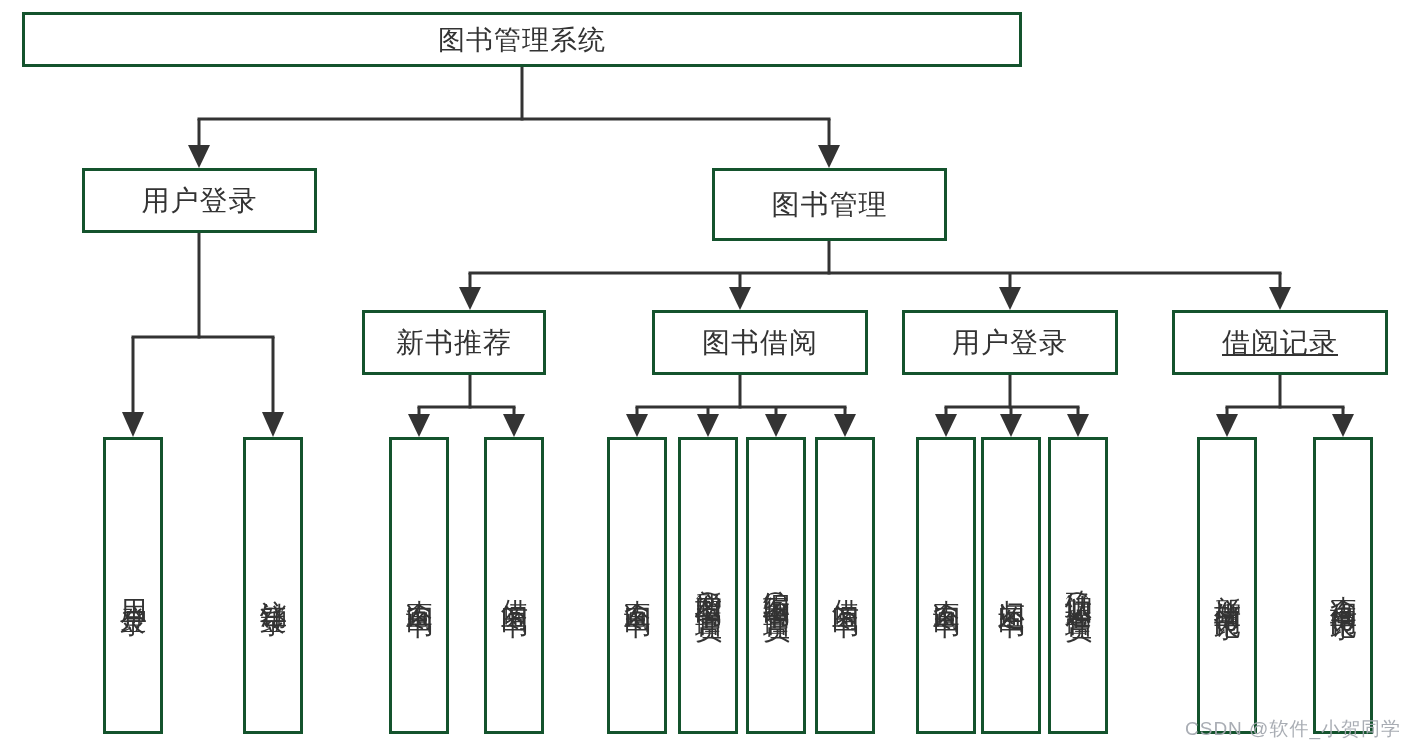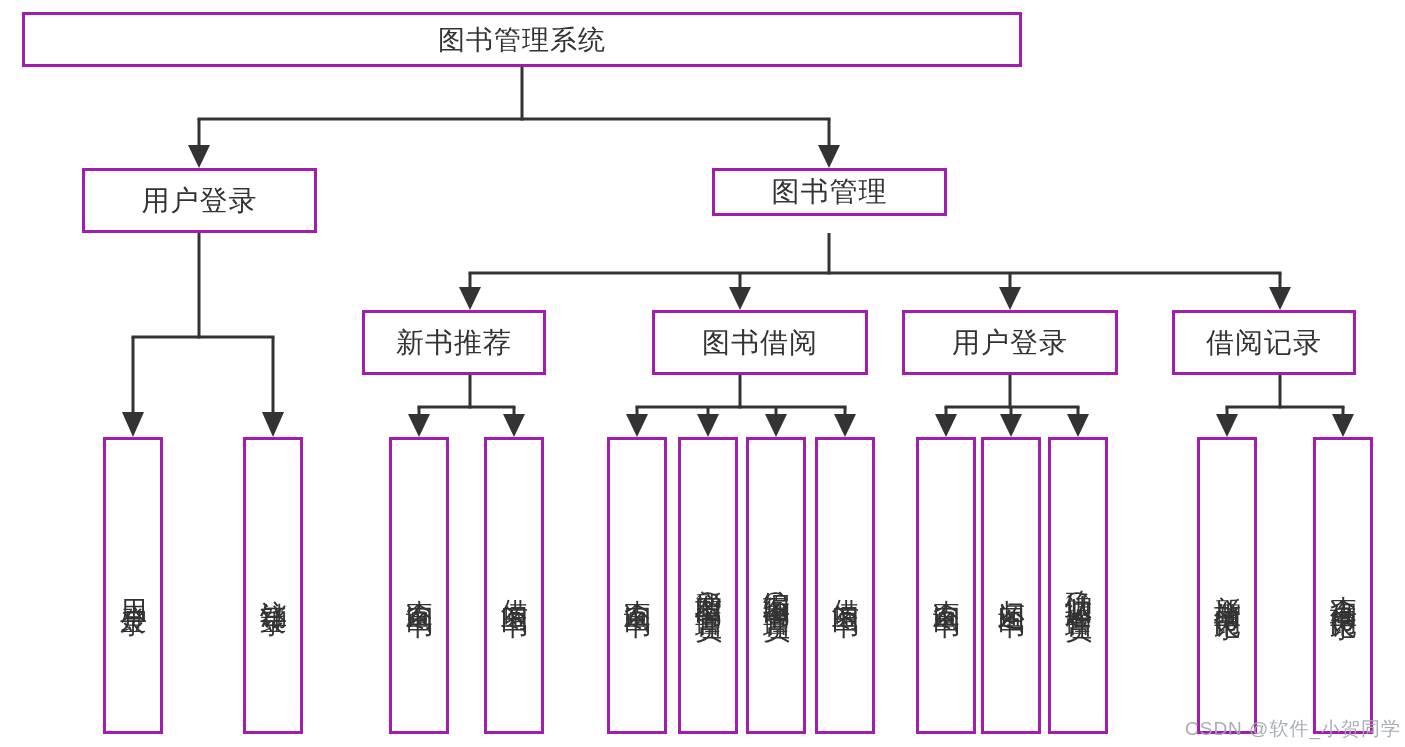--- a/index.html
+++ b/index.html
@@ -21,21 +21,21 @@
     position: absolute;
     left: 0;
     top: 0;
     width: 1405px;
     height: 747px;
     z-index: 1;
   }
   .node {
     position: absolute;
     box-sizing: border-box;
-    border: 3px solid #a21caf;
+    border: 3px solid #14532d;
     background: #ffffff;
     display: flex;
     align-items: center;
     justify-content: center;
     color: #333333;
     z-index: 2;
   }
   .node--root   { font-size: 27px; letter-spacing: 1px; }
   .node--branch { font-size: 28px; letter-spacing: 1px; }
   .node--leaf   { font-size: 27px; }
@@ -130,34 +130,34 @@
     </g>
   </svg>
 
   <div class="node node--root" style="left:22px; top:12px; width:1000px; height:55px;">
     <span>图书管理系统</span>
   </div>
 
   <div class="node node--branch" style="left:82px; top:168px; width:235px; height:65px;">
     <span>用户登录</span>
   </div>
-  <div class="node node--branch" style="left:712px; top:168px; width:235px; height:48px;">
+  <div class="node node--branch" style="left:712px; top:168px; width:235px; height:73px;">
     <span>图书管理</span>
   </div>
 
   <div class="node node--branch" style="left:362px; top:310px; width:184px; height:65px;">
     <span>新书推荐</span>
   </div>
   <div class="node node--branch" style="left:652px; top:310px; width:216px; height:65px;">
     <span>图书借阅</span>
   </div>
   <div class="node node--branch" style="left:902px; top:310px; width:216px; height:65px;">
     <span>用户登录</span>
   </div>
-  <div class="node node--branch" style="left:1172px; top:310px; width:184px; height:65px;">
+  <div class="node node--branch" style="left:1172px; top:310px; width:216px; height:65px;text-decoration:underline;">
     <span>借阅记录</span>
   </div>
 
   <div class="node node--leaf" style="left:103px; top:437px; width:60px; height:297px;">
     <span class="vtext">用户登录</span>
   </div>
   <div class="node node--leaf" style="left:243px; top:437px; width:60px; height:297px;">
     <span class="vtext">注销登录</span>
   </div>
 

